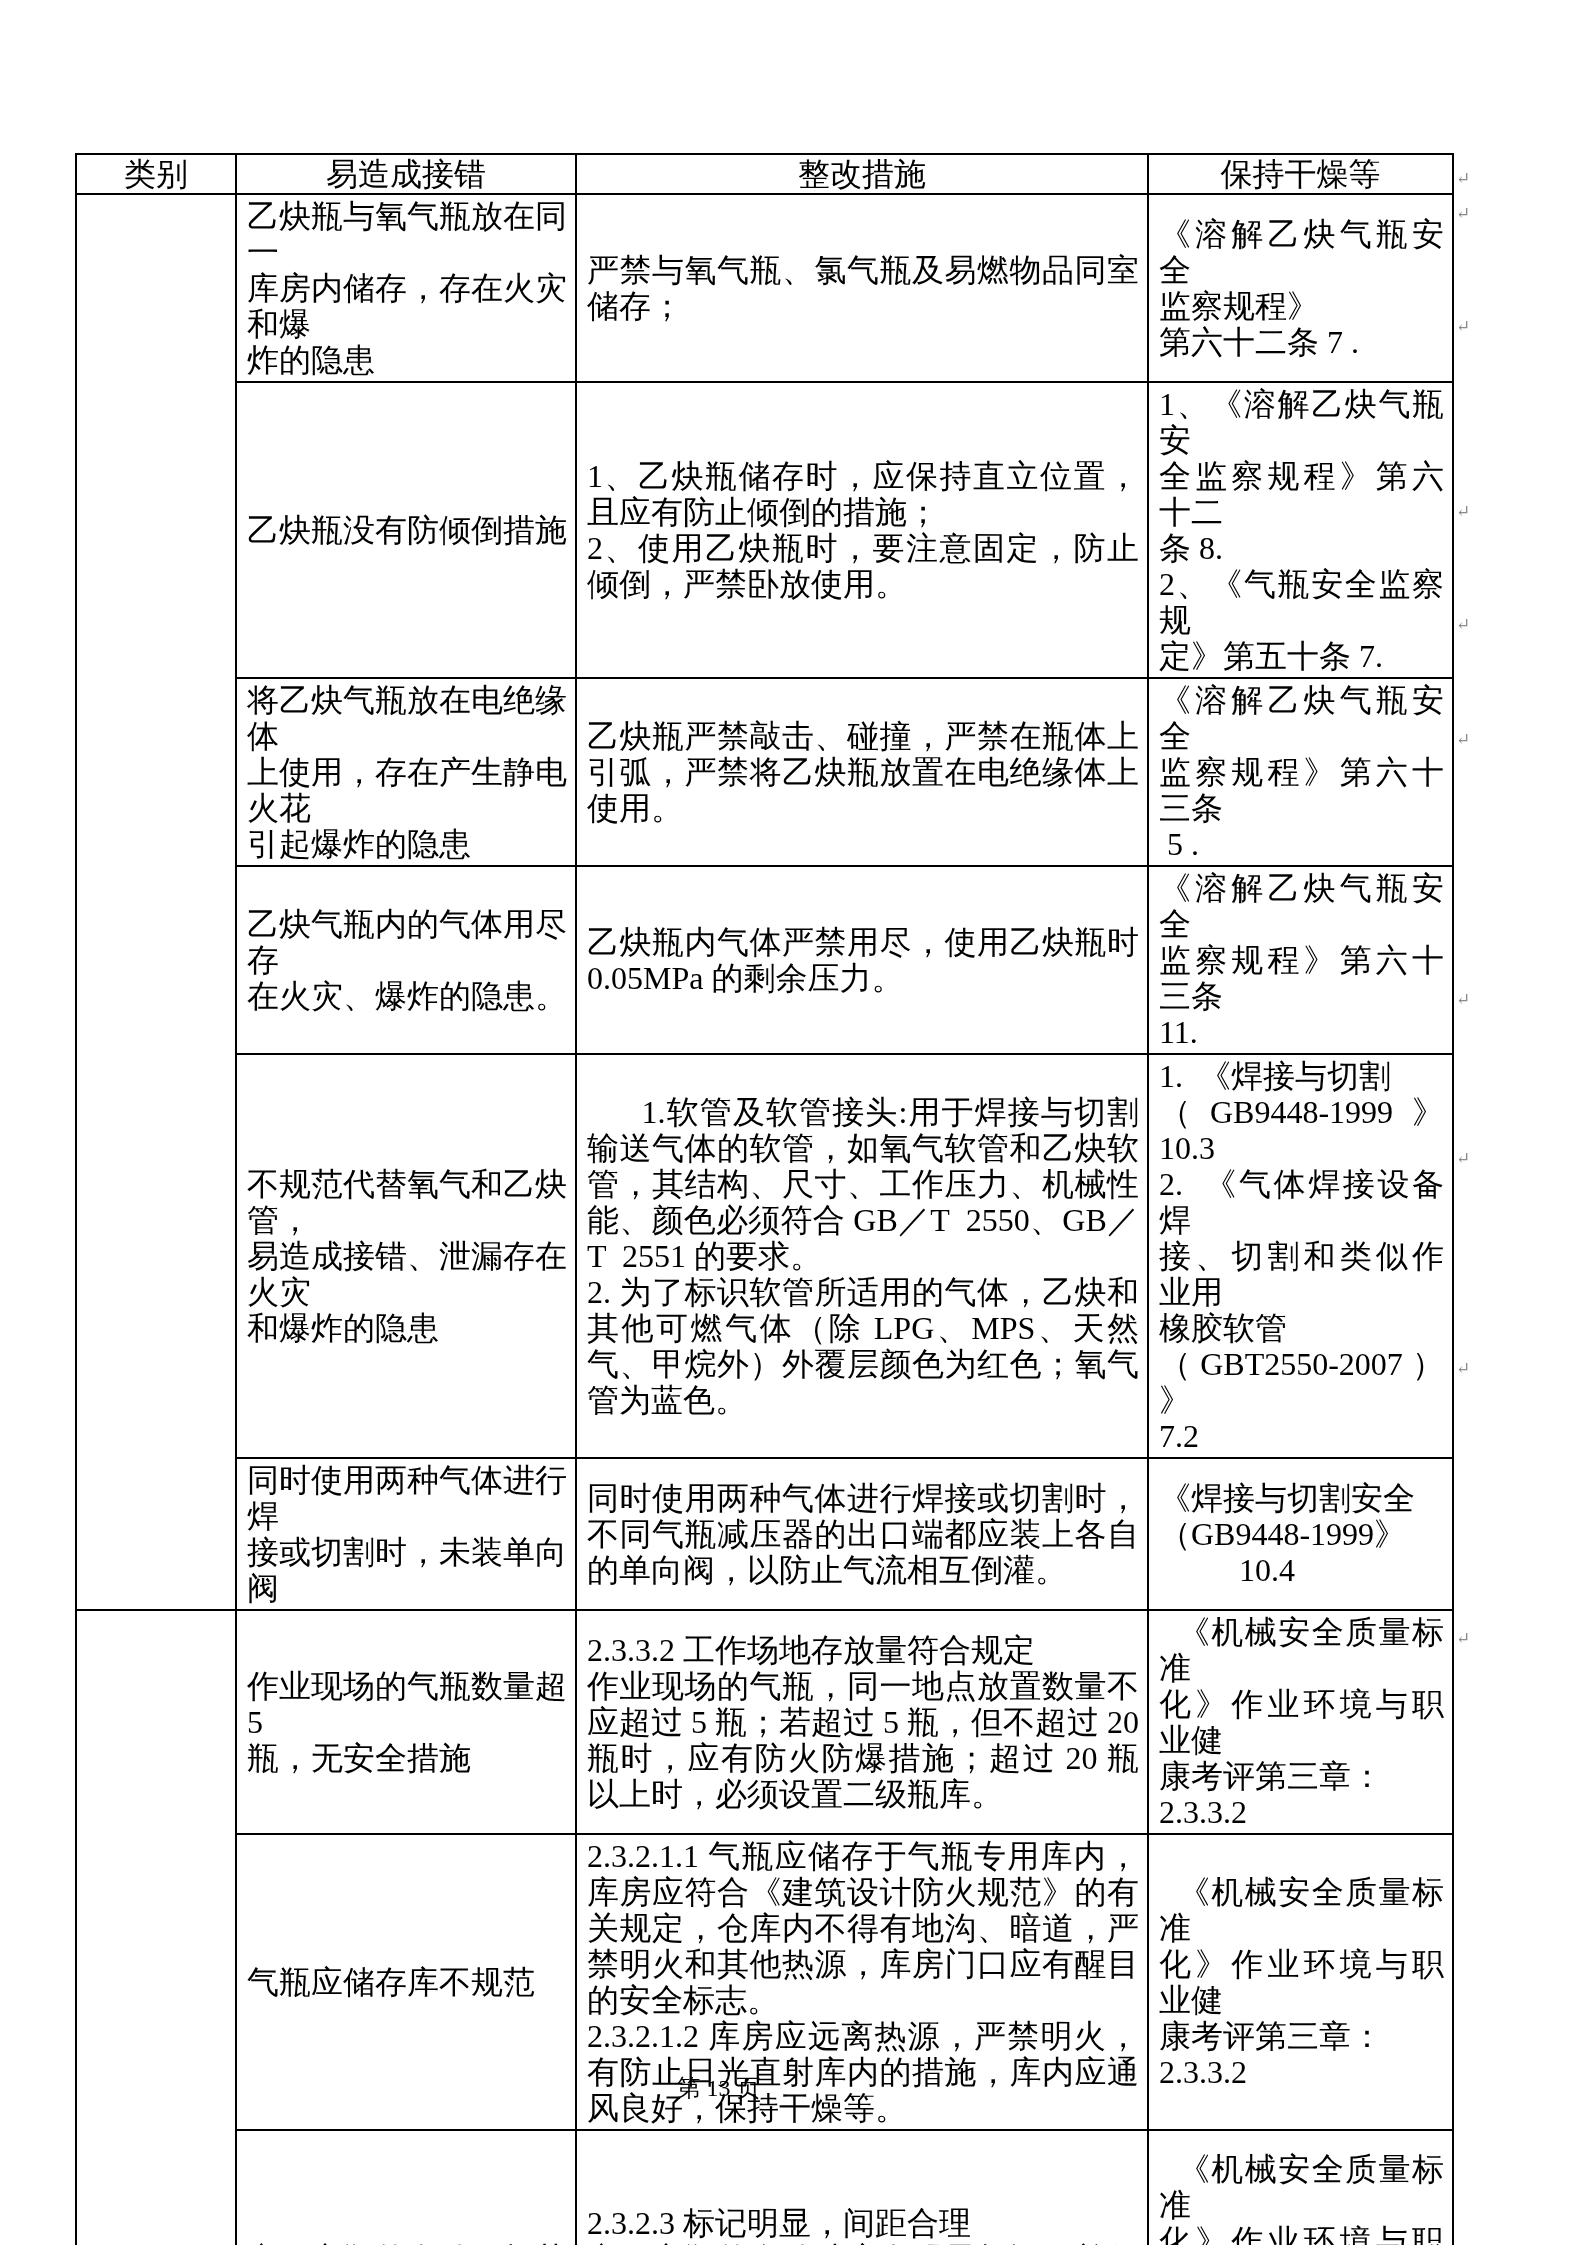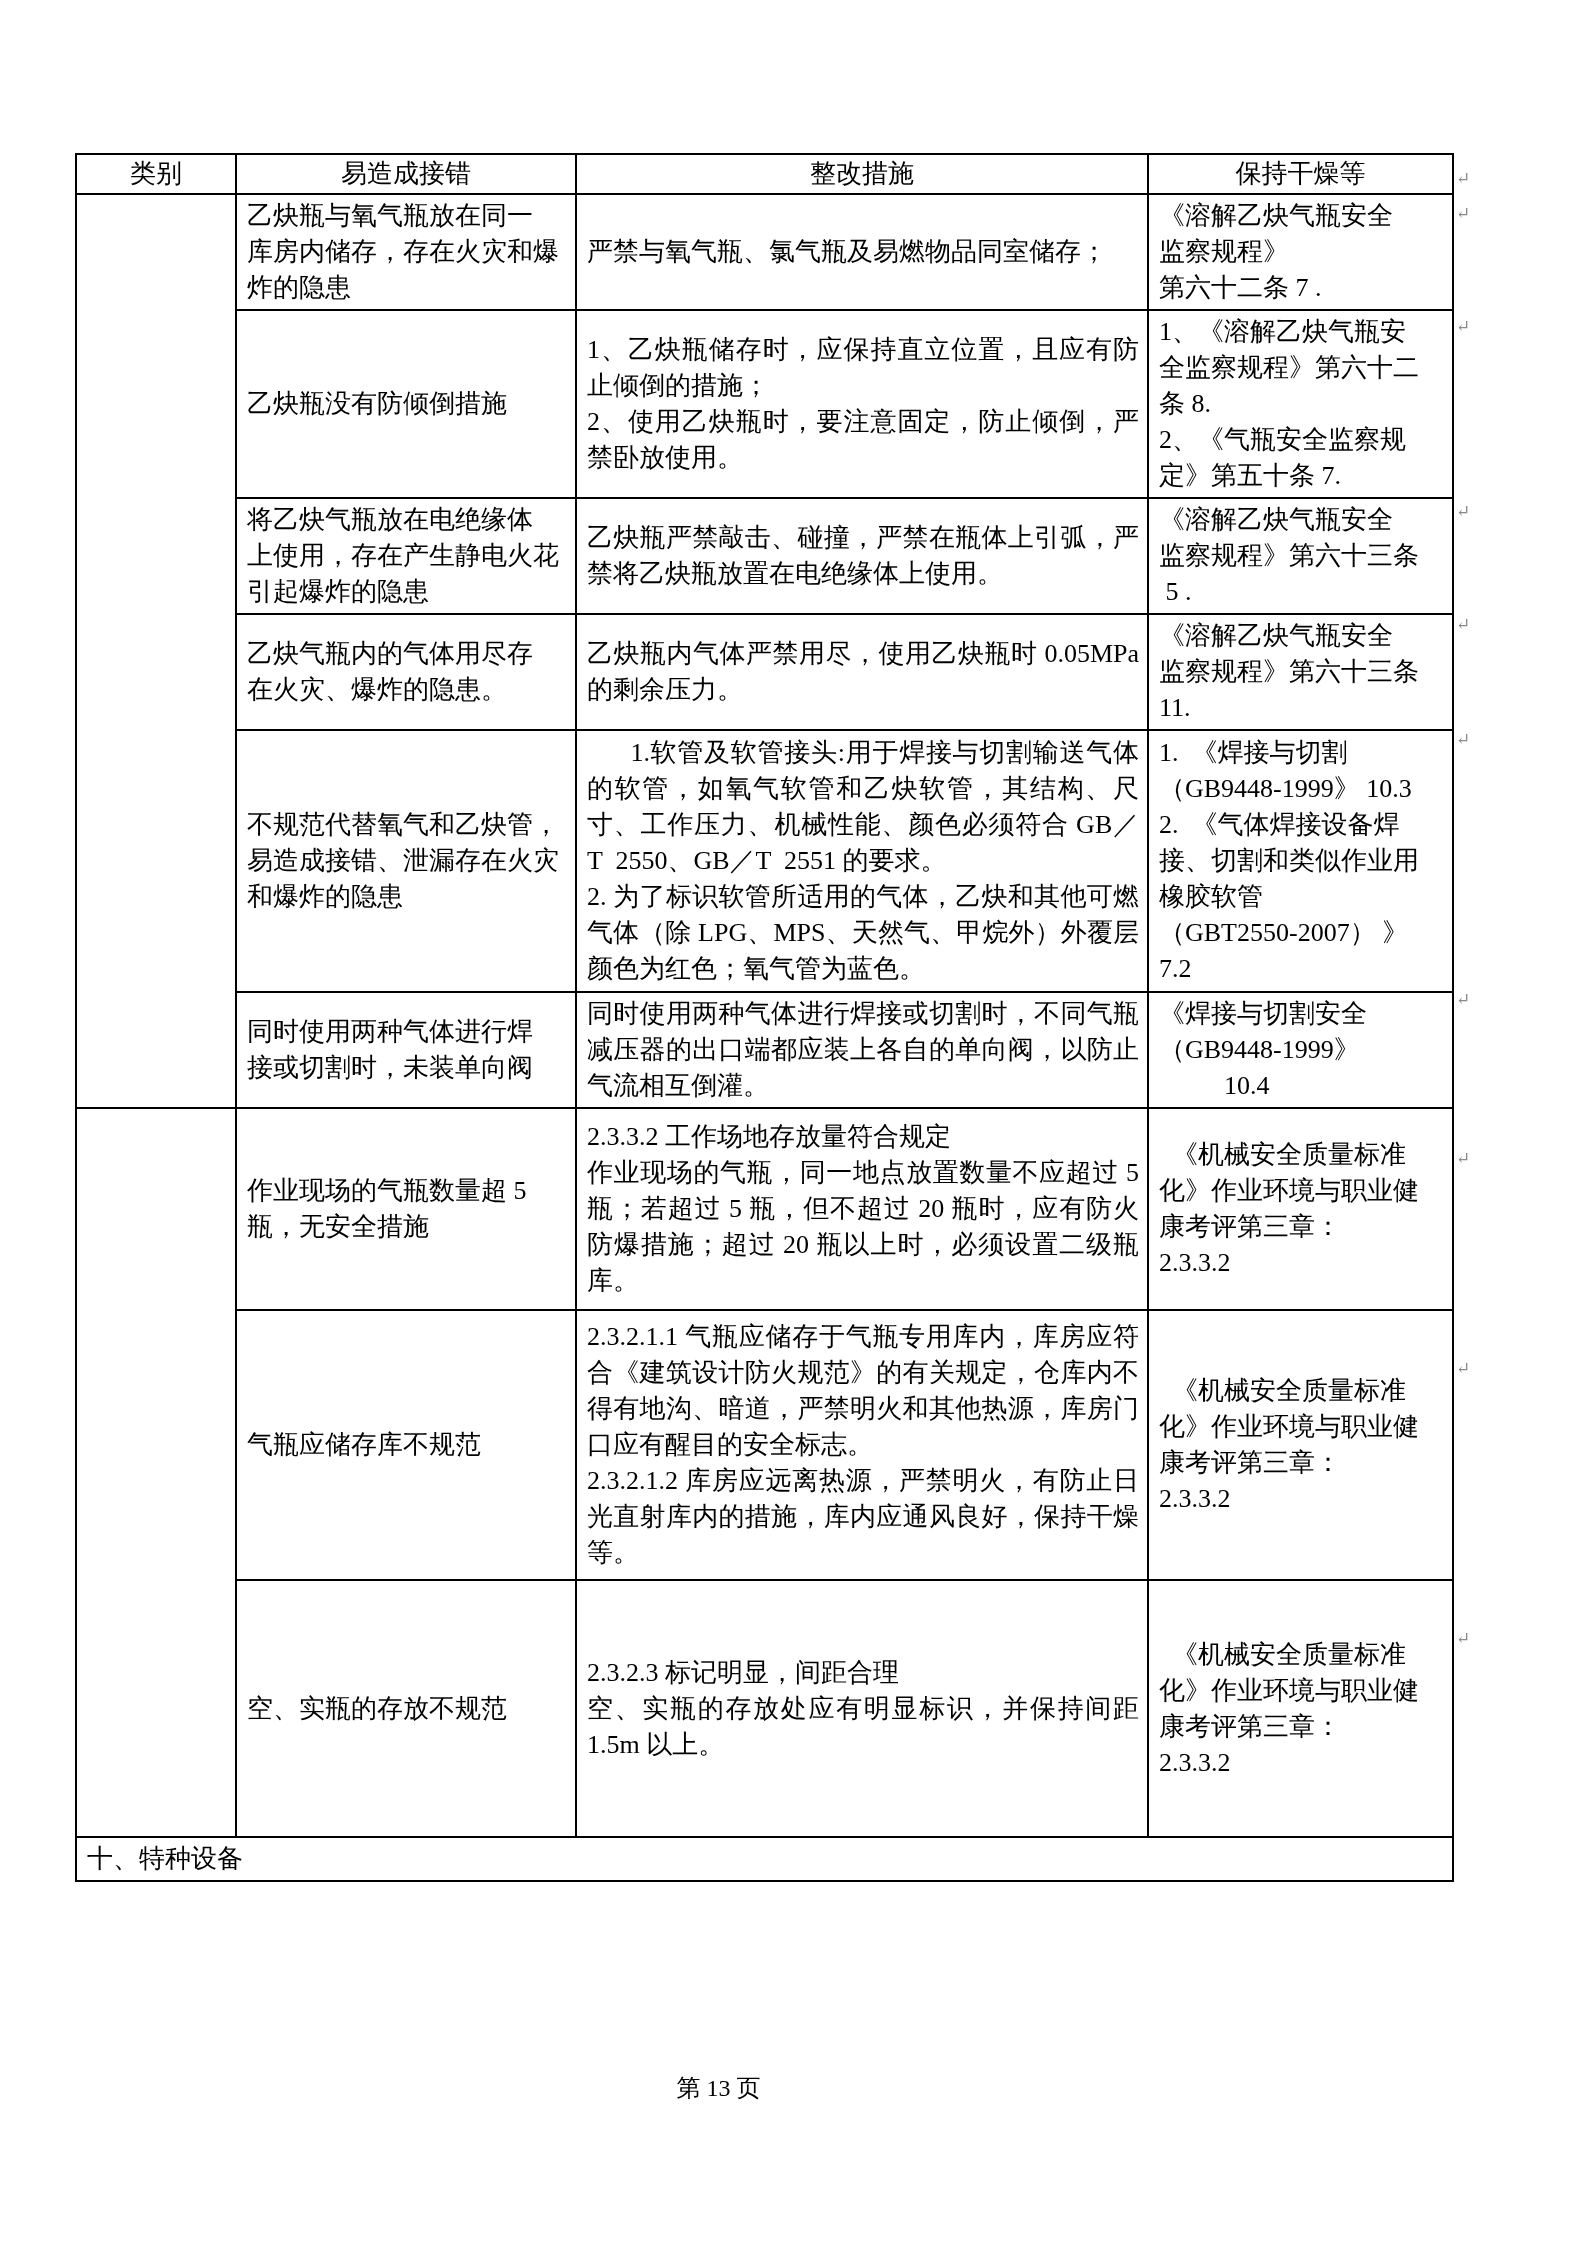--- a/index.html
+++ b/index.html
@@ -11,21 +11,21 @@
     color:#000;
     overflow:hidden;
   }
   table.doc{
     position:absolute;left:75px;top:153px;
     width:1377px;
     border-collapse:collapse;table-layout:fixed;
   }
   table.doc th,table.doc td{
     border:2px solid #000;
-    font-size:26px;
+    font-size:32px;
     line-height:36px;
     font-weight:normal;
     padding:3px 8px 3px 10px;
     white-space:pre-wrap;
     text-align:left;
     text-align-last:left;
     word-break:break-word;
     vertical-align:middle;
     text-align:justify;
     text-justify:inter-character;

